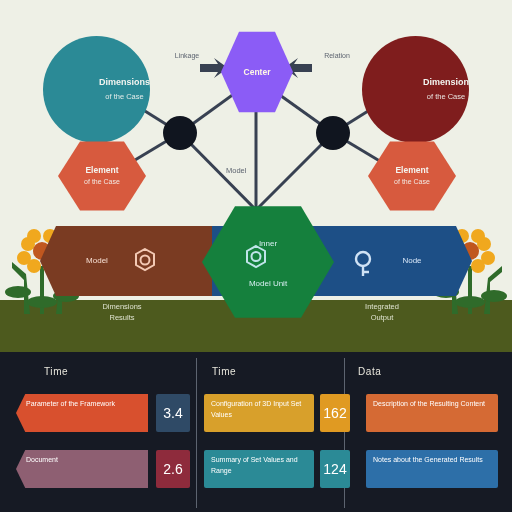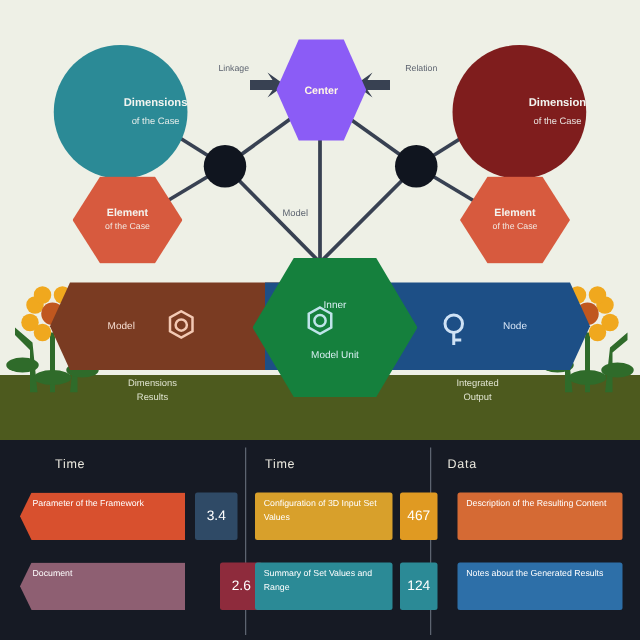--- a/index.html
+++ b/index.html
@@ -33,21 +33,21 @@
 
   .colhead{position:absolute;color:#e9e7dd;font-size:10px;letter-spacing:.6px;}
   .vline{position:absolute;width:1px;background:#5d6470;}
 
   .chip{position:absolute;border-radius:2px;color:#fff;font-size:7px;
         line-height:1.5;padding:5px 7px;box-sizing:border-box;}
   .tagchip{position:absolute;color:#fff;font-size:7px;line-height:1.5;
            padding:5px 6px 5px 10px;box-sizing:border-box;
            clip-path:polygon(0% 50%,7% 0%,100% 0%,100% 100%,7% 100%);}
   .numchip{position:absolute;display:flex;align-items:center;justify-content:center;
-           color:#fff;font-size:11px;border-radius:2px;}
+           color:#fff;font-size:14px;border-radius:2px;}
 
   
   .flower{position:absolute;}
 </style>
 </head>
 <body>
 
 <div class="stage">
 
   <div class="upper">
@@ -209,26 +209,26 @@
     <div class="colhead blur" style="left:358px;top:14px;">Data</div>
 
     <div class="vline" style="left:196px;top:6px;height:150px;"></div>
     <div class="vline" style="left:344px;top:6px;height:150px;"></div>
 
     <div class="tagchip blur" style="left:16px;top:42px;width:132px;height:38px;background:#d8502e;">Parameter of
 the Framework</div>
     <div class="numchip blur" style="left:156px;top:42px;width:34px;height:38px;background:#2f4a66;">3.4</div>
     <div class="chip blur" style="left:204px;top:42px;width:110px;height:38px;background:#d8a02b;">Configuration of 3D
 Input Set Values</div>
-    <div class="numchip blur" style="left:320px;top:42px;width:30px;height:38px;background:#e09a22;">467</div>
+    <div class="numchip blur" style="left:320px;top:42px;width:30px;height:38px;background:#e09a22;">162</div>
     <div class="chip blur" style="left:366px;top:42px;width:132px;height:38px;background:#d56a34;">Description of the
 Resulting Content</div>
 
     <div class="tagchip blur" style="left:16px;top:98px;width:132px;height:38px;background:#8e5f72;">Document</div>
-    <div class="numchip blur" style="left:156px;top:98px;width:34px;height:38px;background:#8e2b3c;margin-left:20px;">2.6</div>
+    <div class="numchip blur" style="left:156px;top:98px;width:34px;height:38px;background:#8e2b3c;">2.6</div>
     <div class="chip blur" style="left:204px;top:98px;width:110px;height:38px;background:#2b8a96;">Summary of Set
 Values and Range</div>
     <div class="numchip blur" style="left:320px;top:98px;width:30px;height:38px;background:#2b8a96;">124</div>
     <div class="chip blur" style="left:366px;top:98px;width:132px;height:38px;background:#2d6fa8;">Notes about the
 Generated Results</div>
   </div>
 
 </div>
 
 </body></html>

